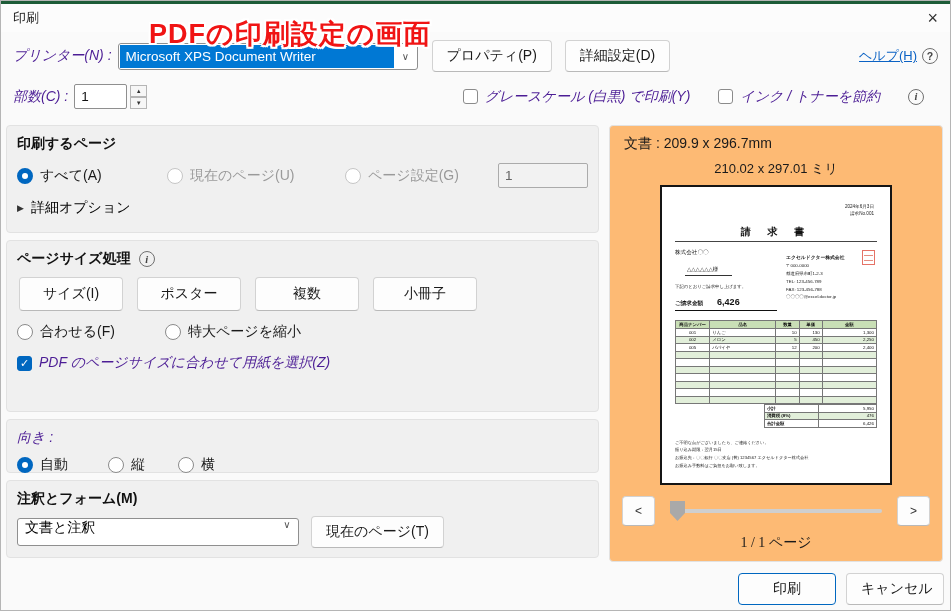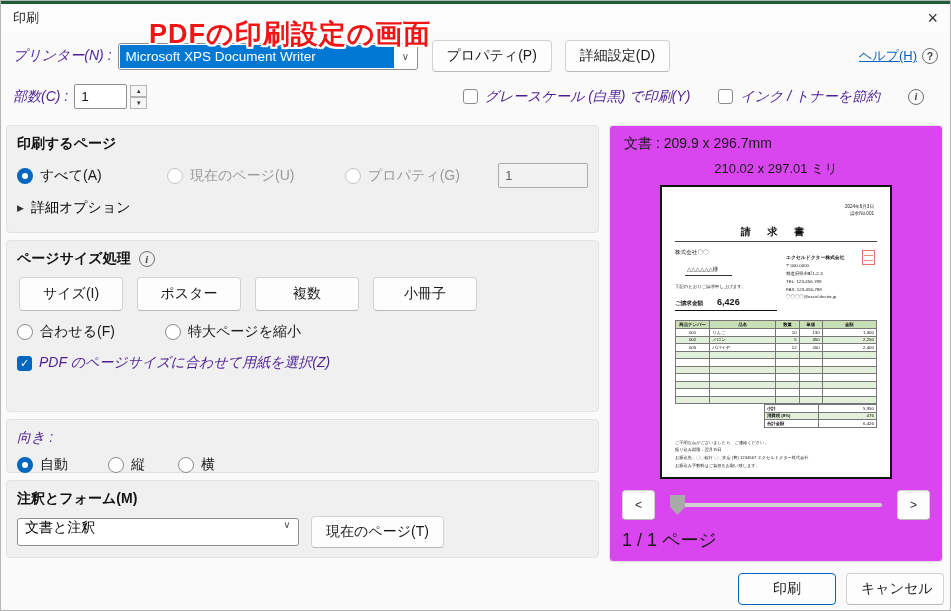--- a/index.html
+++ b/index.html
@@ -45,29 +45,29 @@
   .pagesrow{display:flex;align-items:center;margin-top:10px;}
   .expander{display:flex;align-items:center;gap:7px;font-size:14px;margin-top:11px;cursor:pointer;}
   .tri{font-size:9px;color:#333;}
   .sizebtns{display:flex;gap:14px;margin:9px 2px 4px;}
   .sizebtns .btn{width:104px;text-align:center;padding:7px 0;}
   .rgrid{display:grid;grid-template-columns:148px auto;row-gap:11px;margin-top:12px;align-items:center;}
   .custrow{display:flex;align-items:center;gap:10px;}
   .orirow{display:flex;align-items:center;margin-top:9px;}
   .select{width:282px;height:28px;background:#fff;border:1px solid #8f8f8f;border-radius:3px;display:flex;align-items:flex-start;padding-left:7px;font-size:14px;cursor:pointer;}
   .select .sval{flex:1;}
-  .rightcol{width:334px;height:437px;background:#d946ef;border:1px solid #e2e2e2;border-radius:4px;padding:9px 12px;display:flex;flex-direction:column;}
+  .rightcol{width:334px;height:437px;background:#fdba74;border:1px solid #e2e2e2;border-radius:4px;padding:9px 12px;display:flex;flex-direction:column;}
   .docsize{font-size:14px;color:#1a1a1a;padding-left:2px;}
   .papersize{font-size:13px;color:#1a1a1a;text-align:center;margin-top:7px;}
   .paper{width:232px;height:327px;background:#fff;border:2px solid #151515;margin:7px auto 0;position:relative;padding:12px 13px;overflow:hidden;}
   .navrow{display:flex;align-items:center;margin-top:11px;}
   .navbtn{width:33px;height:30px;background:#fdfdfd;border:1px solid #d2d2d2;border-bottom-color:#b9b9b9;border-radius:4px;font-size:12px;color:#333;display:flex;align-items:center;justify-content:center;cursor:pointer;}
   .slider{flex:1;height:4px;background:#cfcfcf;border-radius:2px;margin:0 15px;position:relative;cursor:pointer;}
   .thumb{position:absolute;left:0;top:-8px;width:15px;height:20px;background:#a9a9a9;clip-path:polygon(0 0,100% 0,100% 60%,50% 100%,0 60%);}
-  .pageinfo{font-size:18px;margin-top:8px;color:#1a1a1a;}
+  .pageinfo{text-align:center;font-size:14px;margin-top:8px;color:#1a1a1a;font-family:Liberation Serif, serif;}
   .footer{display:flex;align-items:center;padding:11px 6px 0 8px;}
   .footer .spacer{flex:1;}
   .btn.primary{border:1px solid var(--accent);width:98px;text-align:center;}
   .btn.w98{width:98px;text-align:center;margin-left:10px;}
   
   .inv-date{position:absolute;top:16px;right:16px;font-size:4.6px;text-align:right;line-height:1.6;color:#222;}
   .inv-title{margin-top:26px;text-align:center;font-size:10px;font-weight:bold;letter-spacing:7px;border-bottom:1.5px solid #444;padding-bottom:2px;color:#111;}
   .inv-cols{display:flex;margin-top:5px;}
   .inv-left{width:55%;}
   .inv-right{width:45%;position:relative;padding-top:7px;}
@@ -151,21 +151,21 @@
           <div class="ritem" style="width:150px">
             <span class="radio sel"></span>
             <span>すべて(A)</span>
           </div>
           <div class="ritem dis" style="width:178px">
             <span class="radio dis"></span>
             <span>現在のページ(U)</span>
           </div>
           <div class="ritem dis" style="width:153px">
             <span class="radio dis"></span>
-            <span>プロパティ(G)</span>
+            <span>ページ設定(G)</span>
           </div>
           <div class="input dis" style="flex:1">1</div>
         </div>
         <div class="expander">
           <span class="tri">▶</span>
           <span>詳細オプション</span>
         </div>
       </div>
 
       <div class="section" style="height:172px">

